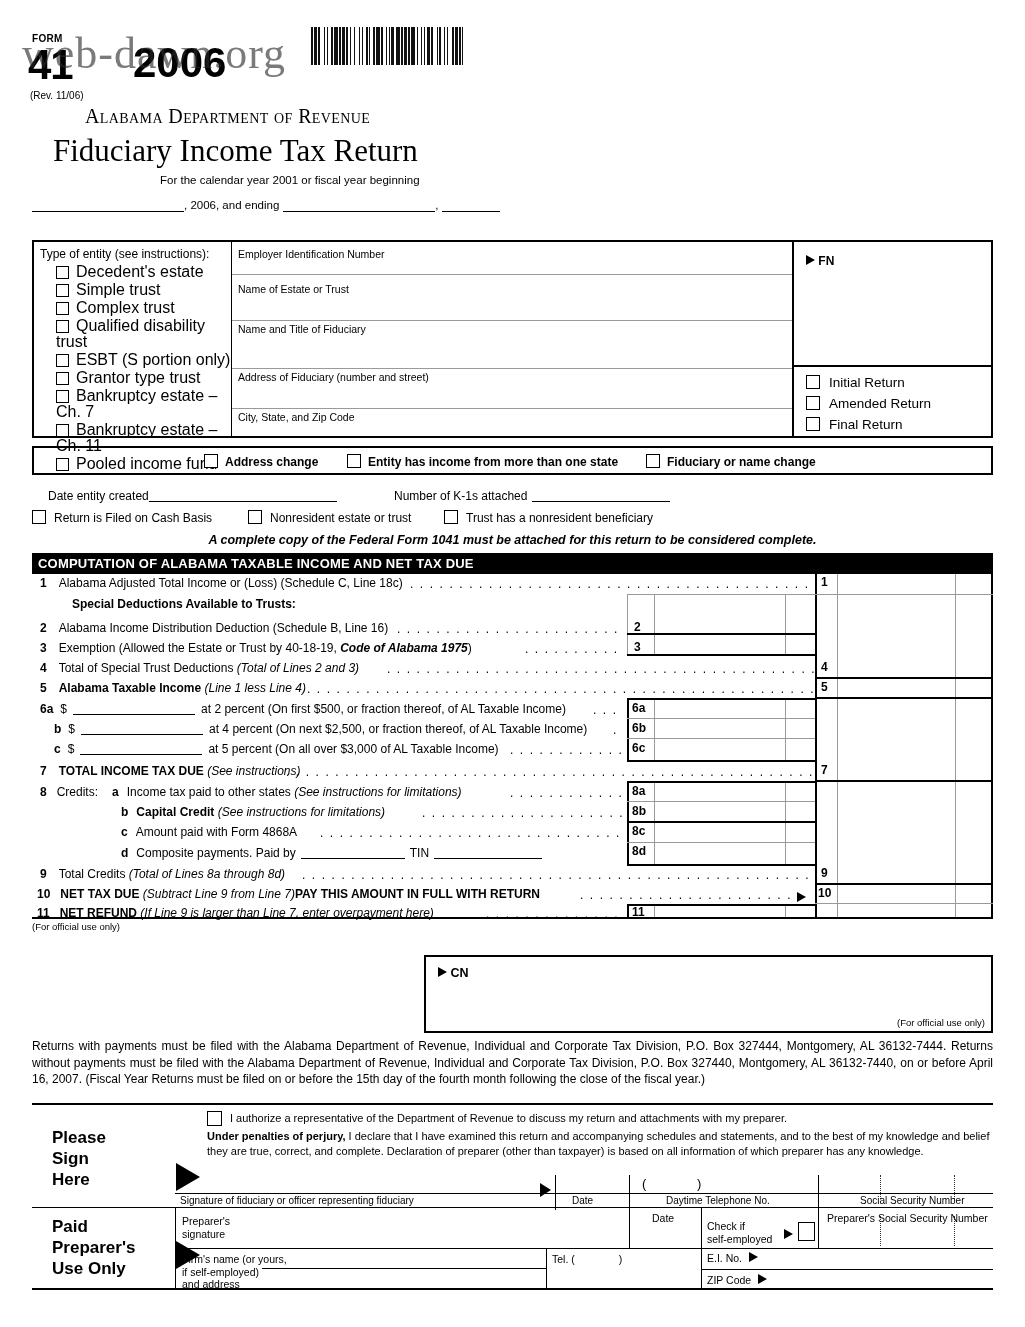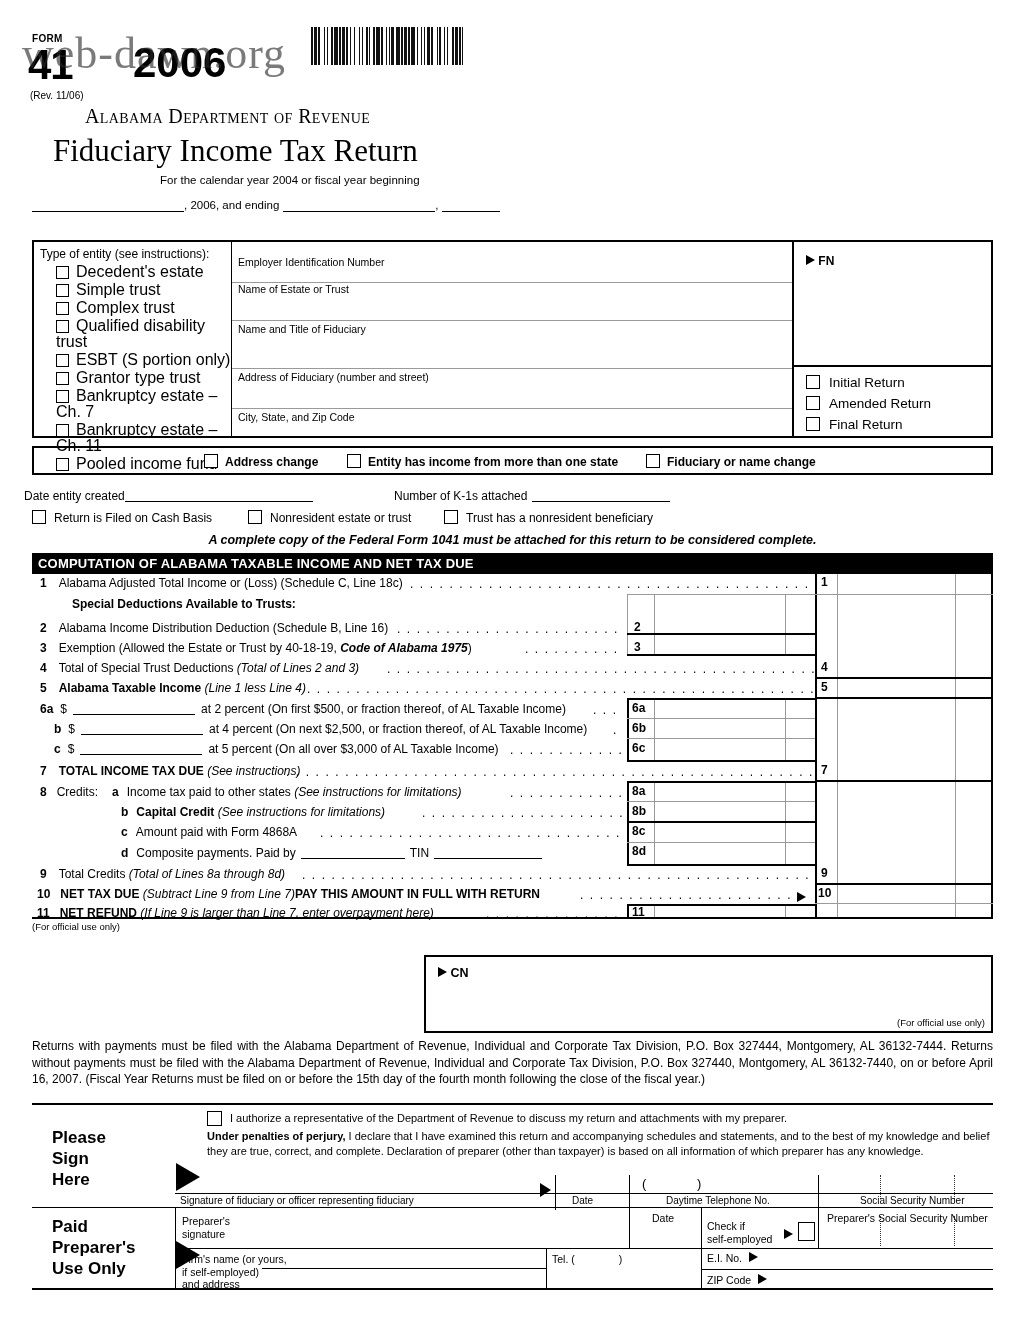--- a/index.html
+++ b/index.html
@@ -60,21 +60,21 @@
   .tri { display:inline-block; width:0;height:0;border-left:9px solid #000;border-top:5.5px solid transparent;border-bottom:5.5px solid transparent; vertical-align:0px;}
   .ret-row { font-size:13.5px; padding:3px 0 3px 12px; }
   .ret-row .chk { width:14px;height:14px; margin-right:9px; }
 
   #change-bar { left:32px; top:446px; width:961px; height:29px; border:2px solid #000; font-size:12px; }
   #change-bar .item { position:absolute; top:6px;font-weight:bold; }
   #change-bar .chk { width:14px;height:14px; margin-right:7px; }
 
   
   .mid { font-size:12px; }
-  #mid-date { left:24px; top:489px; }
+  #mid-date { left:48px; top:489px; }
   #mid-k1   { left:394px; top:489px; }
   .line-blank { display:inline-block; border-bottom:1px solid #000; height:13px; vertical-align:-2px; }
   #mid-checks { left:32px; top:510px; font-size:12px; }
   #mid-checks .grp { position:absolute; top:0; white-space:nowrap;}
   #mid-checks .chk { width:14px;height:14px; margin-right:8px; }
   #mid-note { left:0; top:533px; width:1025px; text-align:center; font-size:12.5px; }
 
   
   #comp-hd { left:32px; top:553px; width:961px; height:19px; background:#000; color:#fff;
              font-size:13px; font-weight:bold; padding:2.5px 0 0 6px; letter-spacing:.2px;}
@@ -126,21 +126,21 @@
 
 <div class="page">
 
   <div class="abs" id="hdr-form">FORM</div>
   <div class="abs" id="hdr-41">41</div>
   <div class="abs" id="hdr-2006">2006</div>
   <div class="abs" id="hdr-rev">(Rev. 11/06)</div>
 
   <div class="abs serif" id="hdr-dept">Alabama Department of Revenue</div>
   <div class="abs serif" id="hdr-title">Fiduciary Income Tax Return</div>
-  <div class="abs" id="hdr-cal">For the calendar year 2004 or fiscal year beginning</div>
+  <div class="abs" id="hdr-cal">For the calendar year 2001 or fiscal year beginning</div>
 
   <div class="abs" id="hdr-yearline">
     <span class="blank" style="width:152px"></span><span>, 2006, and ending</span><span class="blank" style="width:152px;margin-left:4px"></span><span>,</span><span class="blank" style="width:58px;margin-left:4px"></span>
   </div>
 
   <div class="abs" id="watermark">web-dawn.org</div>
   <div class="abs" id="barcode">
       <i style="width:2px"></i>
       <i style="width:1px;background:transparent"></i>
       <i style="width:3px"></i>
@@ -232,21 +232,21 @@
       <div class="ent-row"><span class="chk"></span><span>Complex trust</span></div>
       <div class="ent-row"><span class="chk"></span><span>Qualified disability trust</span></div>
       <div class="ent-row"><span class="chk"></span><span>ESBT (S portion only)</span></div>
       <div class="ent-row"><span class="chk"></span><span>Grantor type trust</span></div>
       <div class="ent-row"><span class="chk"></span><span>Bankruptcy estate – Ch. 7</span></div>
       <div class="ent-row"><span class="chk"></span><span>Bankruptcy estate – Ch. 11</span></div>
       <div class="ent-row"><span class="chk"></span><span>Pooled income fund</span></div>
     </div>
 
     <div class="abs" id="entity-mid">
-      <div class="fld" style="top:12px;height:29px">
+      <div class="fld" style="top:4px;height:29px">
           <span>Employer Identification Number</span>
         </div>
       <div class="fld" style="top:39px;height:40px">
           <span>Name of Estate or Trust</span>
         </div>
       <div class="fld" style="top:79px;height:48px">
           <span>Name and Title of Fiduciary</span>
         </div>
       <div class="fld" style="top:127px;height:40px">
           <span>Address of Fiduciary (number and street)</span>

